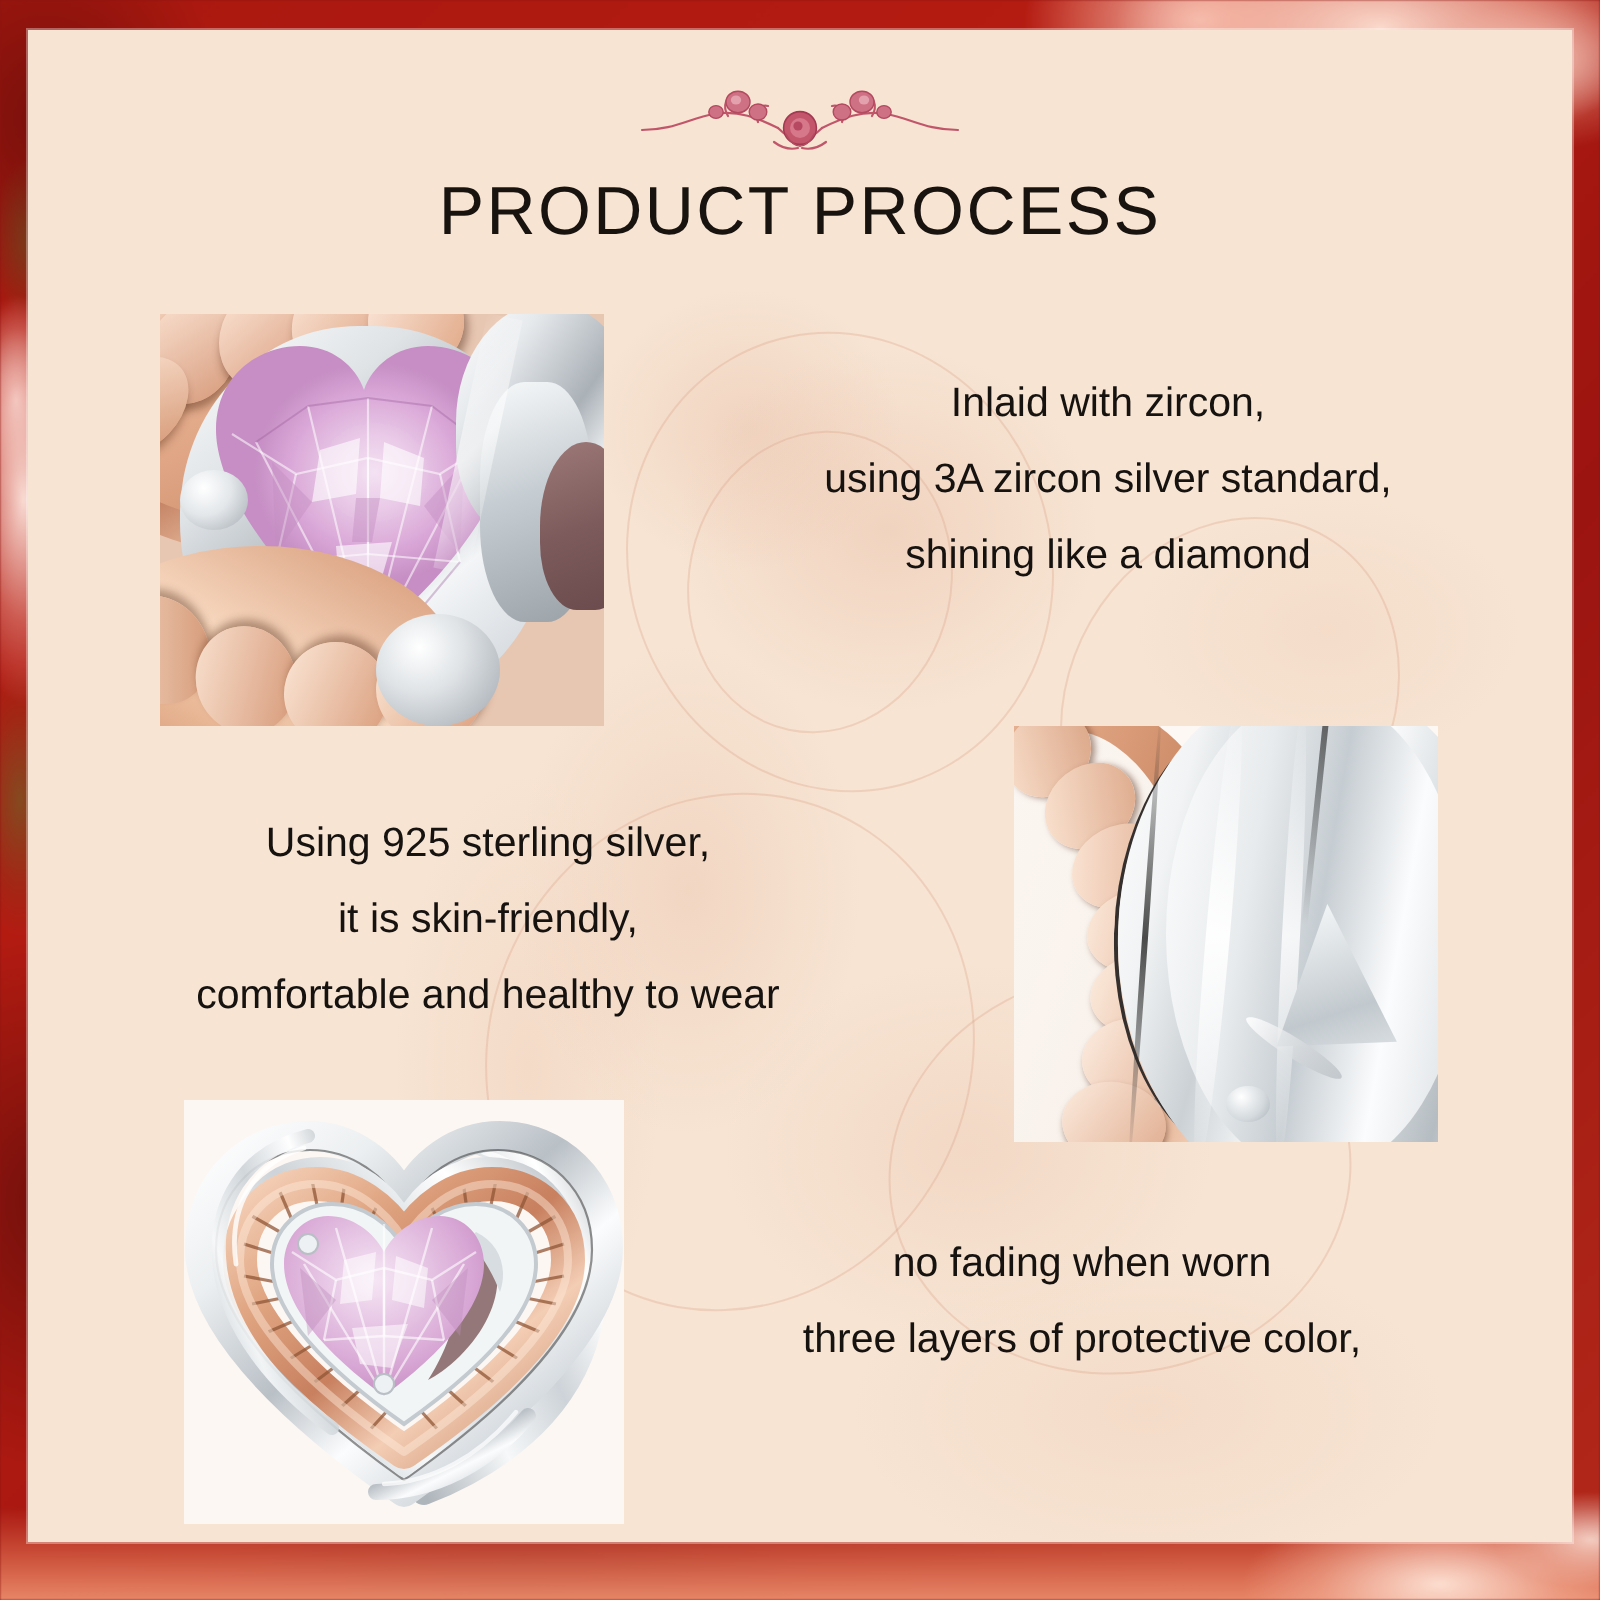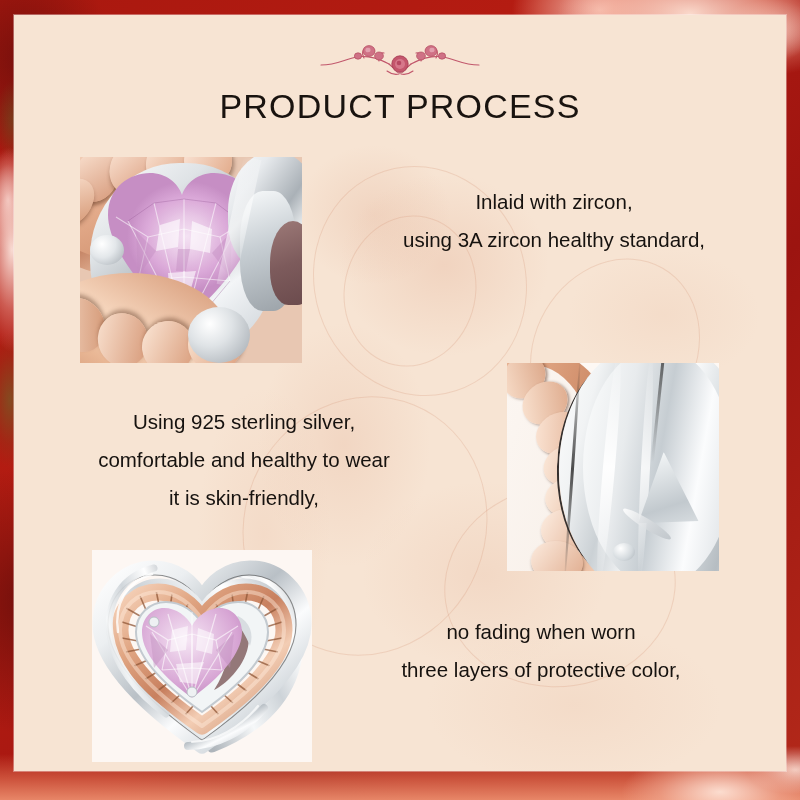--- a/index.html
+++ b/index.html
@@ -219,27 +219,28 @@
       <div style="position:absolute;left:108px;top:150px;width:62px;height:56px;border-radius:50%;
                   background:radial-gradient(circle at 35% 30%,#ffffff 0%,#dfe3e6 40%,#9fa6ad 100%);"></div>
 
       <div style="position:absolute;left:10px;top:78px;width:34px;height:30px;border-radius:50%;
                   background:radial-gradient(circle at 35% 30%,#ffffff 0%,#e3e7ea 45%,#a3aab1 100%);"></div>
       <div class="shine" style="left:150px;top:0px;width:18px;height:130px;transform:rotate(12deg);opacity:.7;"></div>
     </div>
 
     <div class="copy" id="copy-1">
       <div>Inlaid with zircon,</div>
-      <div>using 3A zircon healthy standard,</div>
+      <div>using 3A zircon silver standard,</div>
+      <div>shining like a diamond</div>
     </div>
 
     <div class="copy" id="copy-2">
       <div>Using 925 sterling silver,</div>
+      <div>it is skin-friendly,</div>
       <div>comfortable and healthy to wear</div>
-      <div>it is skin-friendly,</div>
     </div>
 
     <div class="photo" id="photo-2">
 
       <div style="position:absolute;left:-44px;top:36px;width:120px;height:170px;border-radius:50%;
                   background:linear-gradient(120deg,#cfd4d8 0%,#aeb4b9 50%,#8d9398 100%);"></div>
       <div style="position:absolute;left:-40px;top:96px;width:58px;height:110px;border-radius:50% 50% 40% 40%;
                   background:linear-gradient(140deg,#8f6d70 0%,#75545a 55%,#63464d 100%);"></div>
 
       <div style="position:absolute;left:-56px;top:-14px;width:176px;height:252px;border-radius:50%;

